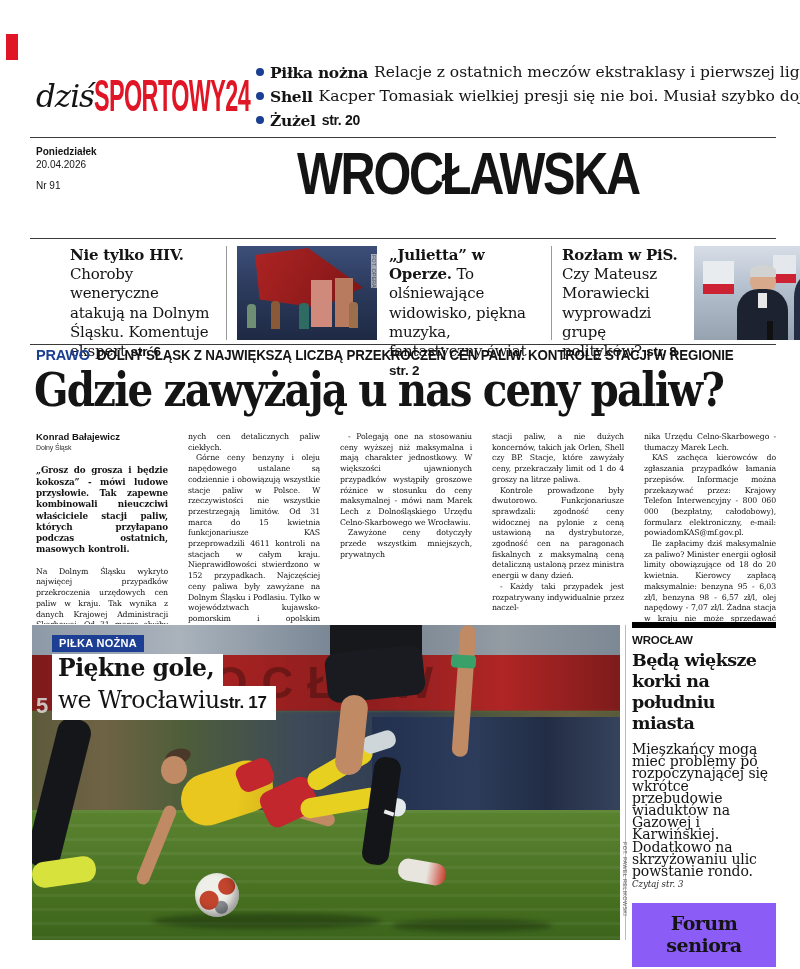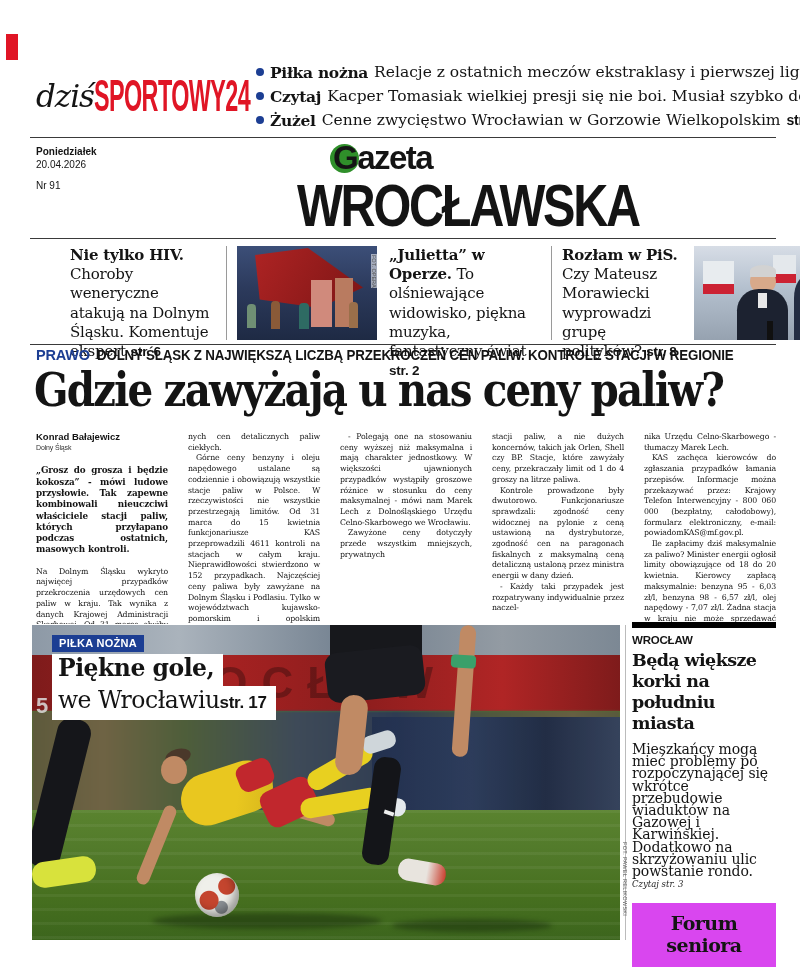--- a/index.html
+++ b/index.html
@@ -111,21 +111,21 @@
   .photo-credit{left:622px;top:842px;writing-mode:vertical-rl;font-family:"Liberation Sans",sans-serif;
                 font-size:5.5px;color:#555;letter-spacing:.3px;}
 
   
   .sidebar{left:632px;top:622px;width:144px;}
   .sb-bar{height:6px;background:#000;margin-bottom:6px;}
   .sb-section{font-family:"Liberation Sans",sans-serif;font-weight:800;font-size:11.5px;letter-spacing:-0.2px;margin-bottom:4px;}
   .sb-head{font-weight:700;font-size:17.5px;line-height:21px;letter-spacing:-0.6px;margin-bottom:9px;}
   .sb-body{font-size:14px;line-height:12.2px;letter-spacing:-0.1px;text-align:left;}
   .sb-read{font-style:italic;font-size:8.5px;margin-top:2px;color:#222;}
-  .sb-promo{margin-top:14px;background:#d946ef;padding:9px 4px 11px;text-align:center;
+  .sb-promo{margin-top:14px;background:#8b5cf6;padding:9px 4px 11px;text-align:center;
             font-weight:700;font-size:19px;letter-spacing:-0.5px;}
   .sb-note{margin-top:13px;font-size:15px;line-height:17.5px;letter-spacing:-0.3px;}
   .sb-note .b{font-weight:700;}
 </style>
 </head>
 <body>
 
 <div class="page">
 
   <div class="abs corner-mark"></div>
@@ -137,41 +137,39 @@
     </div>
     <div class="sport-list">
       <div class="sport-line">
         <span class="bullet"></span>
         <span class="sport-label">Piłka nożna</span>
         <span>Relacje z ostatnich meczów ekstraklasy i pierwszej ligi</span>
 
       </div>
       <div class="sport-line">
         <span class="bullet"></span>
-        <span class="sport-label">Czytaj</span>
+        <span class="sport-label">Shell</span>
         <span>Kacper Tomasiak wielkiej presji się nie boi. Musiał szybko dojrzeć</span>
 
       </div>
       <div class="sport-line">
         <span class="bullet"></span>
         <span class="sport-label">Żużel</span>
-        <span>Cenne zwycięstwo Wrocławian w Gorzowie Wielkopolskim</span>
         <span class="sport-page">str. 20</span>
       </div>
     </div>
   </div>
   <div class="rule" style="top:137px"></div>
 
   <div class="abs mast-left">
     <div class="day">Poniedziałek</div>
     <div>20.04.2026</div>
     <div class="issue">Nr 91</div>
   </div>
   <div class="abs mast-center">
-    <span class="gazeta">Gazeta</span>
     <div class="wroclawska">WROCŁAWSKA</div>
   </div>
   <div class="rule" style="top:238px;border-top-width:1.5px"></div>
 
   <div class="abs teasers">
     <div class="t1 teaser-txt">
       <span class="t">Nie tylko HIV.</span>
       <span>Choroby weneryczne atakują na Dolnym Śląsku. Komentuje ekspert</span>
       <span class="pg">str. 6</span>
     </div>

